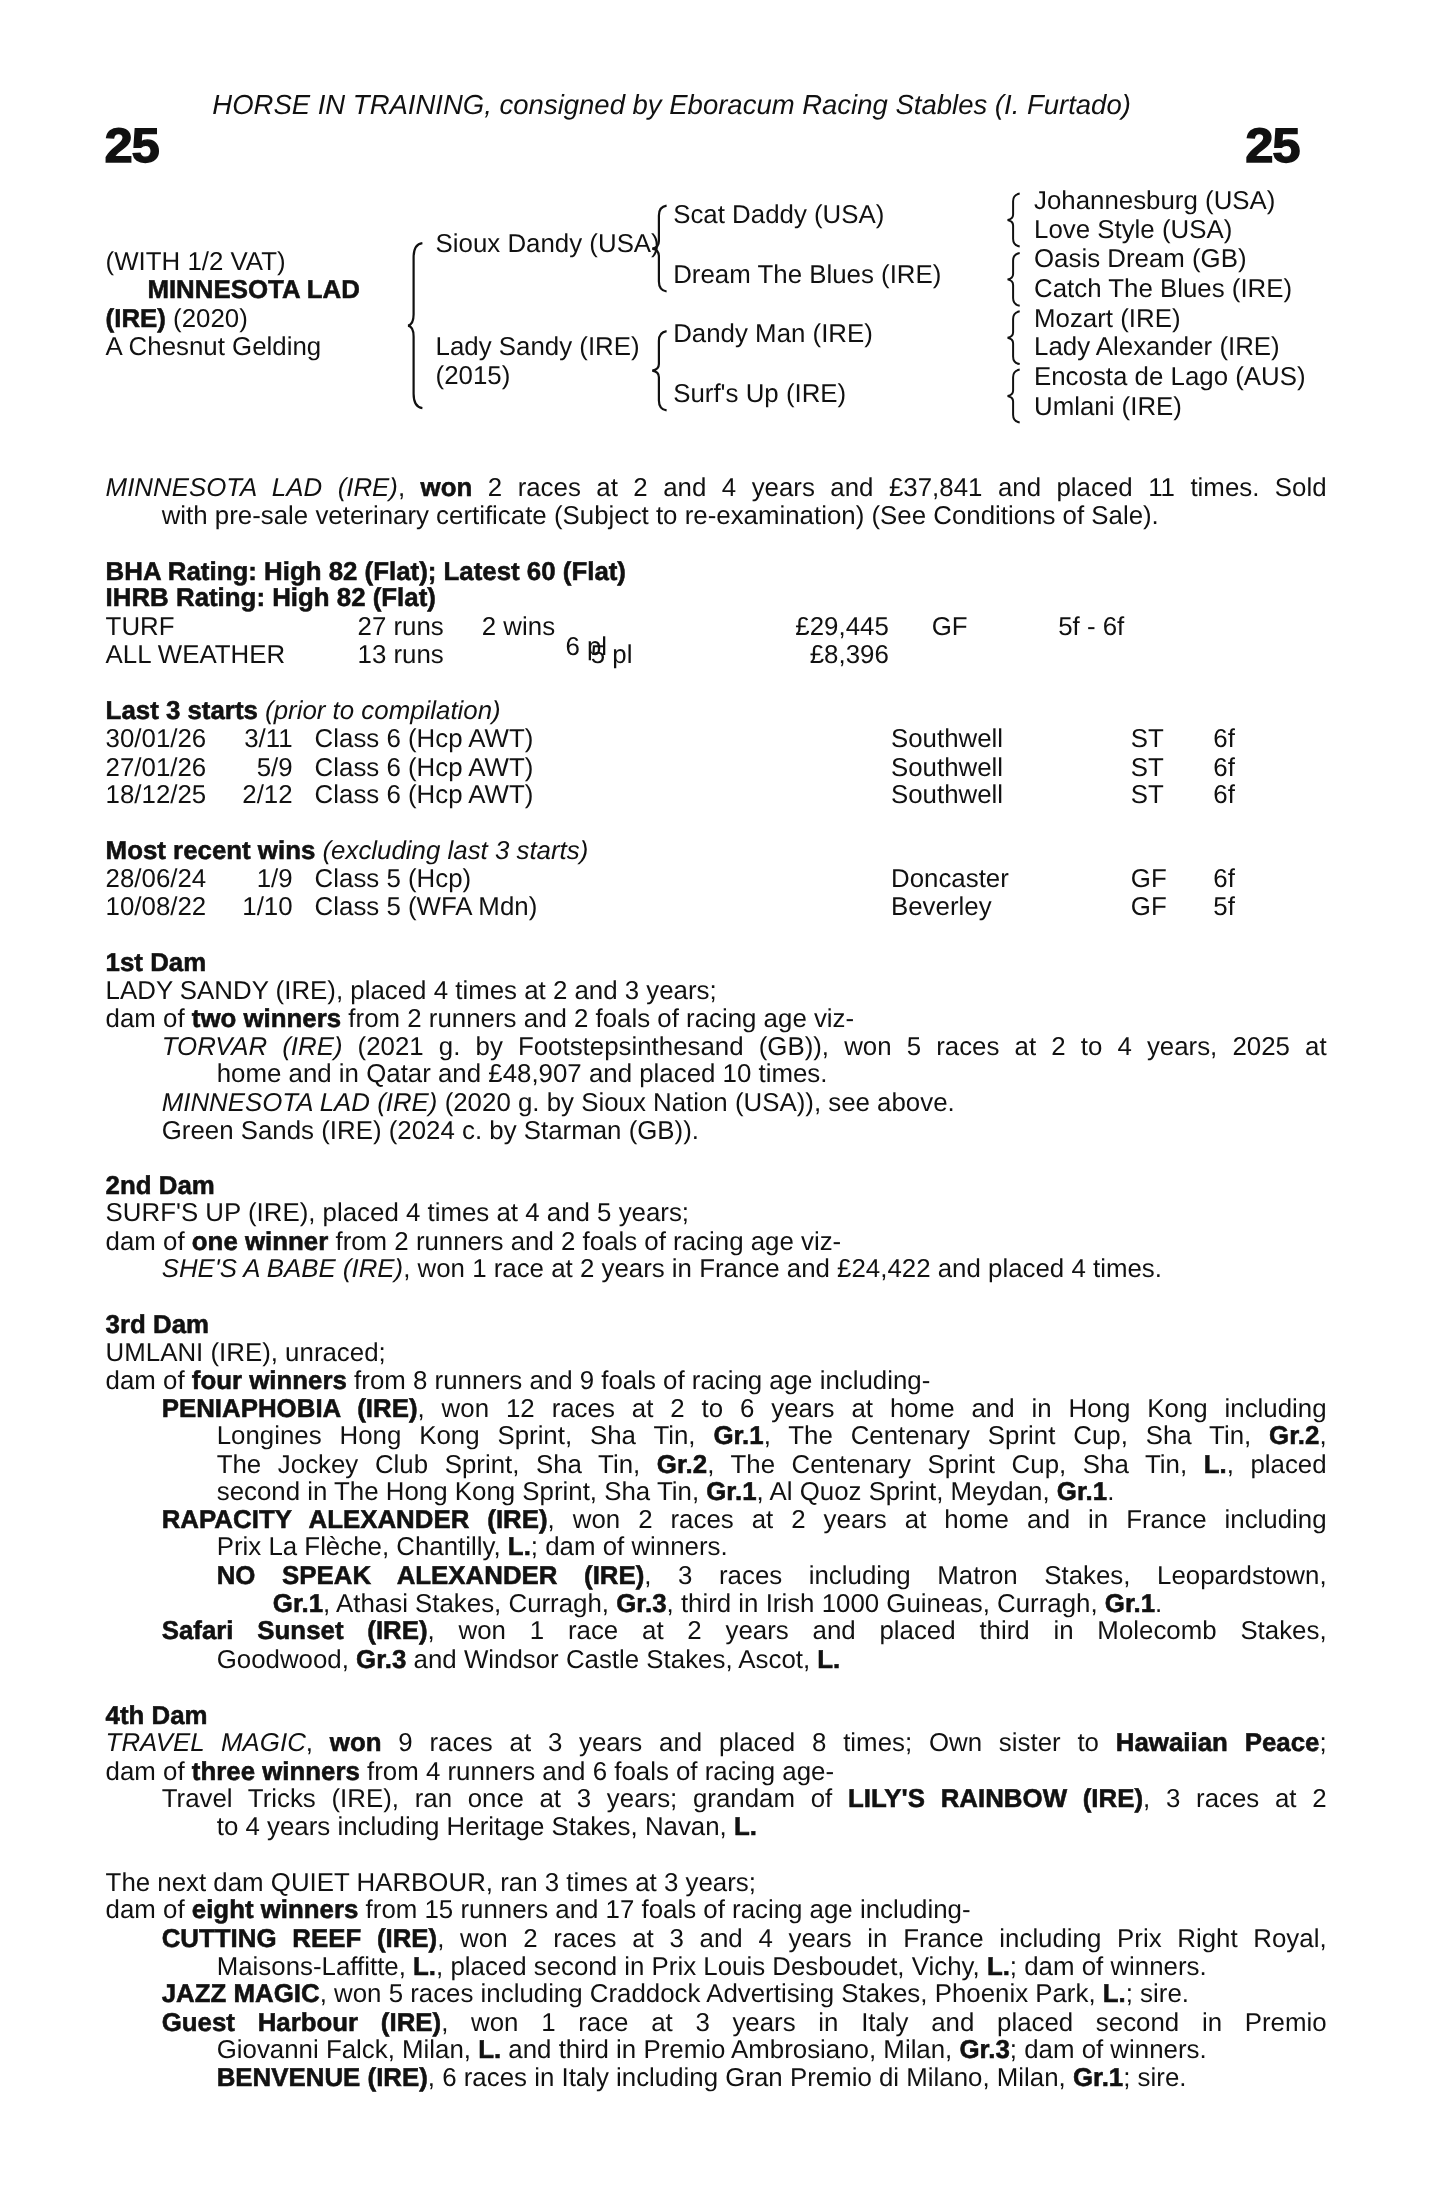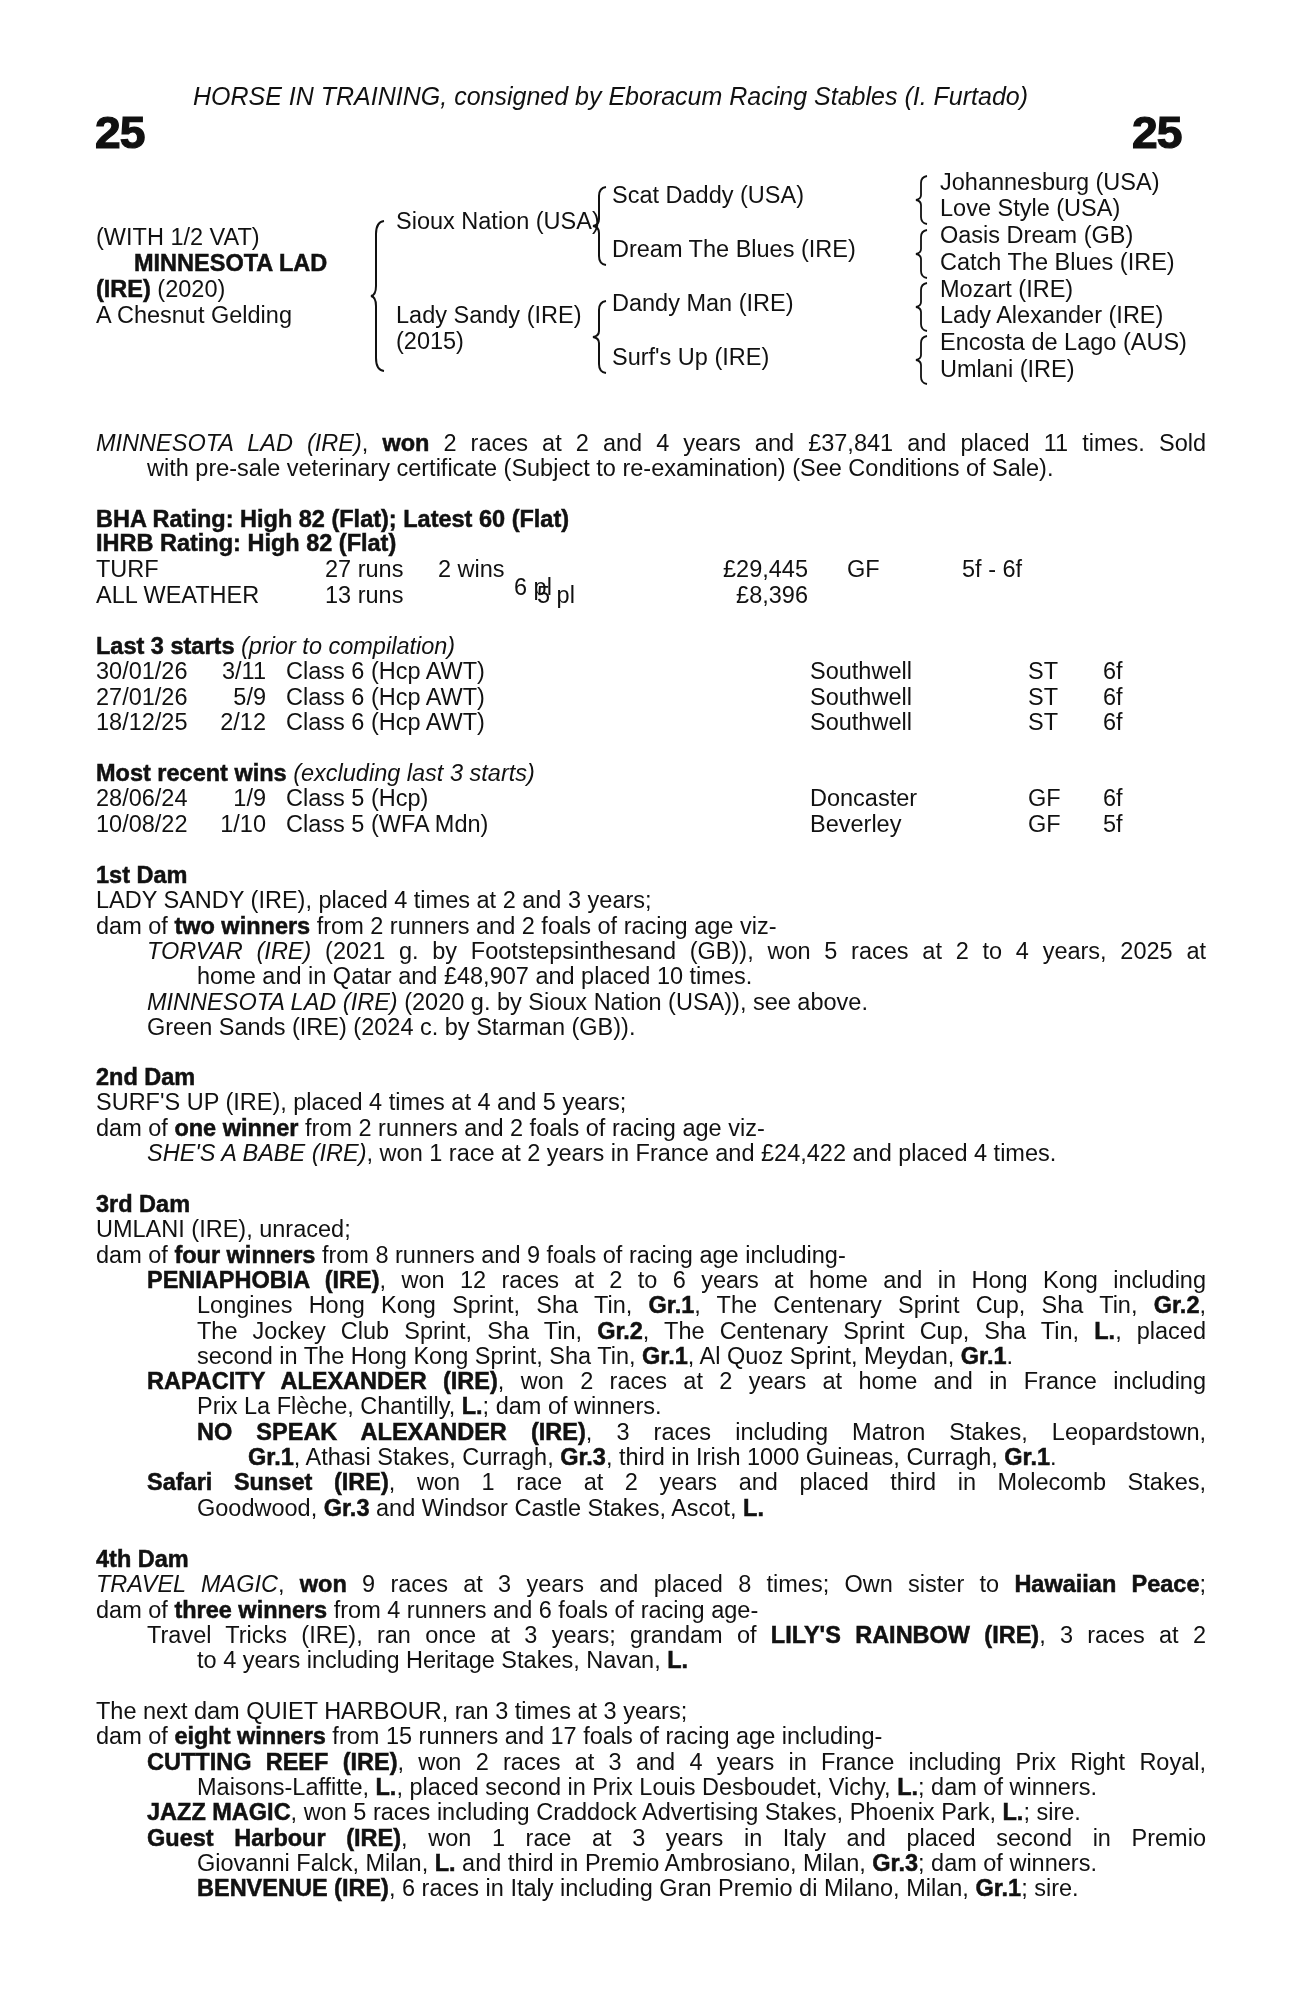--- a/index.html
+++ b/index.html
@@ -35,21 +35,21 @@
   <div class="abs t" style="left:96px; top:303px;">A Chesnut Gelding</div>
 </div>
 
 <div>
 
   <div class="brace" style="left:370px; top:220px;">
     <svg width="16" height="152">
         <path d="M14,1 Q6,2 6,14 L6,66 Q6,75 1,76 Q6,77 6,86 L6,138 Q6,150 14,151" fill="none" stroke="#111" stroke-width="2"></path>
       </svg>
   </div>
-  <div class="abs t" style="left:396px; top:209px;">Sioux Nation (USA)</div>
+  <div class="abs t" style="left:396px; top:209px;">Sioux Dandy (USA)</div>
   <div class="abs t" style="left:396px; top:303px;">Lady Sandy (IRE)</div>
   <div class="abs t" style="left:396px; top:329px;">(2015)</div>
 
   <div class="brace" style="left:592px; top:186px;">
     <svg width="16" height="80">
         <path d="M14,1 Q7,2 7,10 L7,33 Q7,39 1,40 Q7,41 7,47 L7,70 Q7,78 14,79" fill="none" stroke="#111" stroke-width="2"></path>
       </svg>
   </div>
   <div class="abs t" style="left:612px; top:183px;">Scat Daddy (USA)</div>
   <div class="abs t" style="left:612px; top:237px;">Dream The Blues (IRE)</div>

